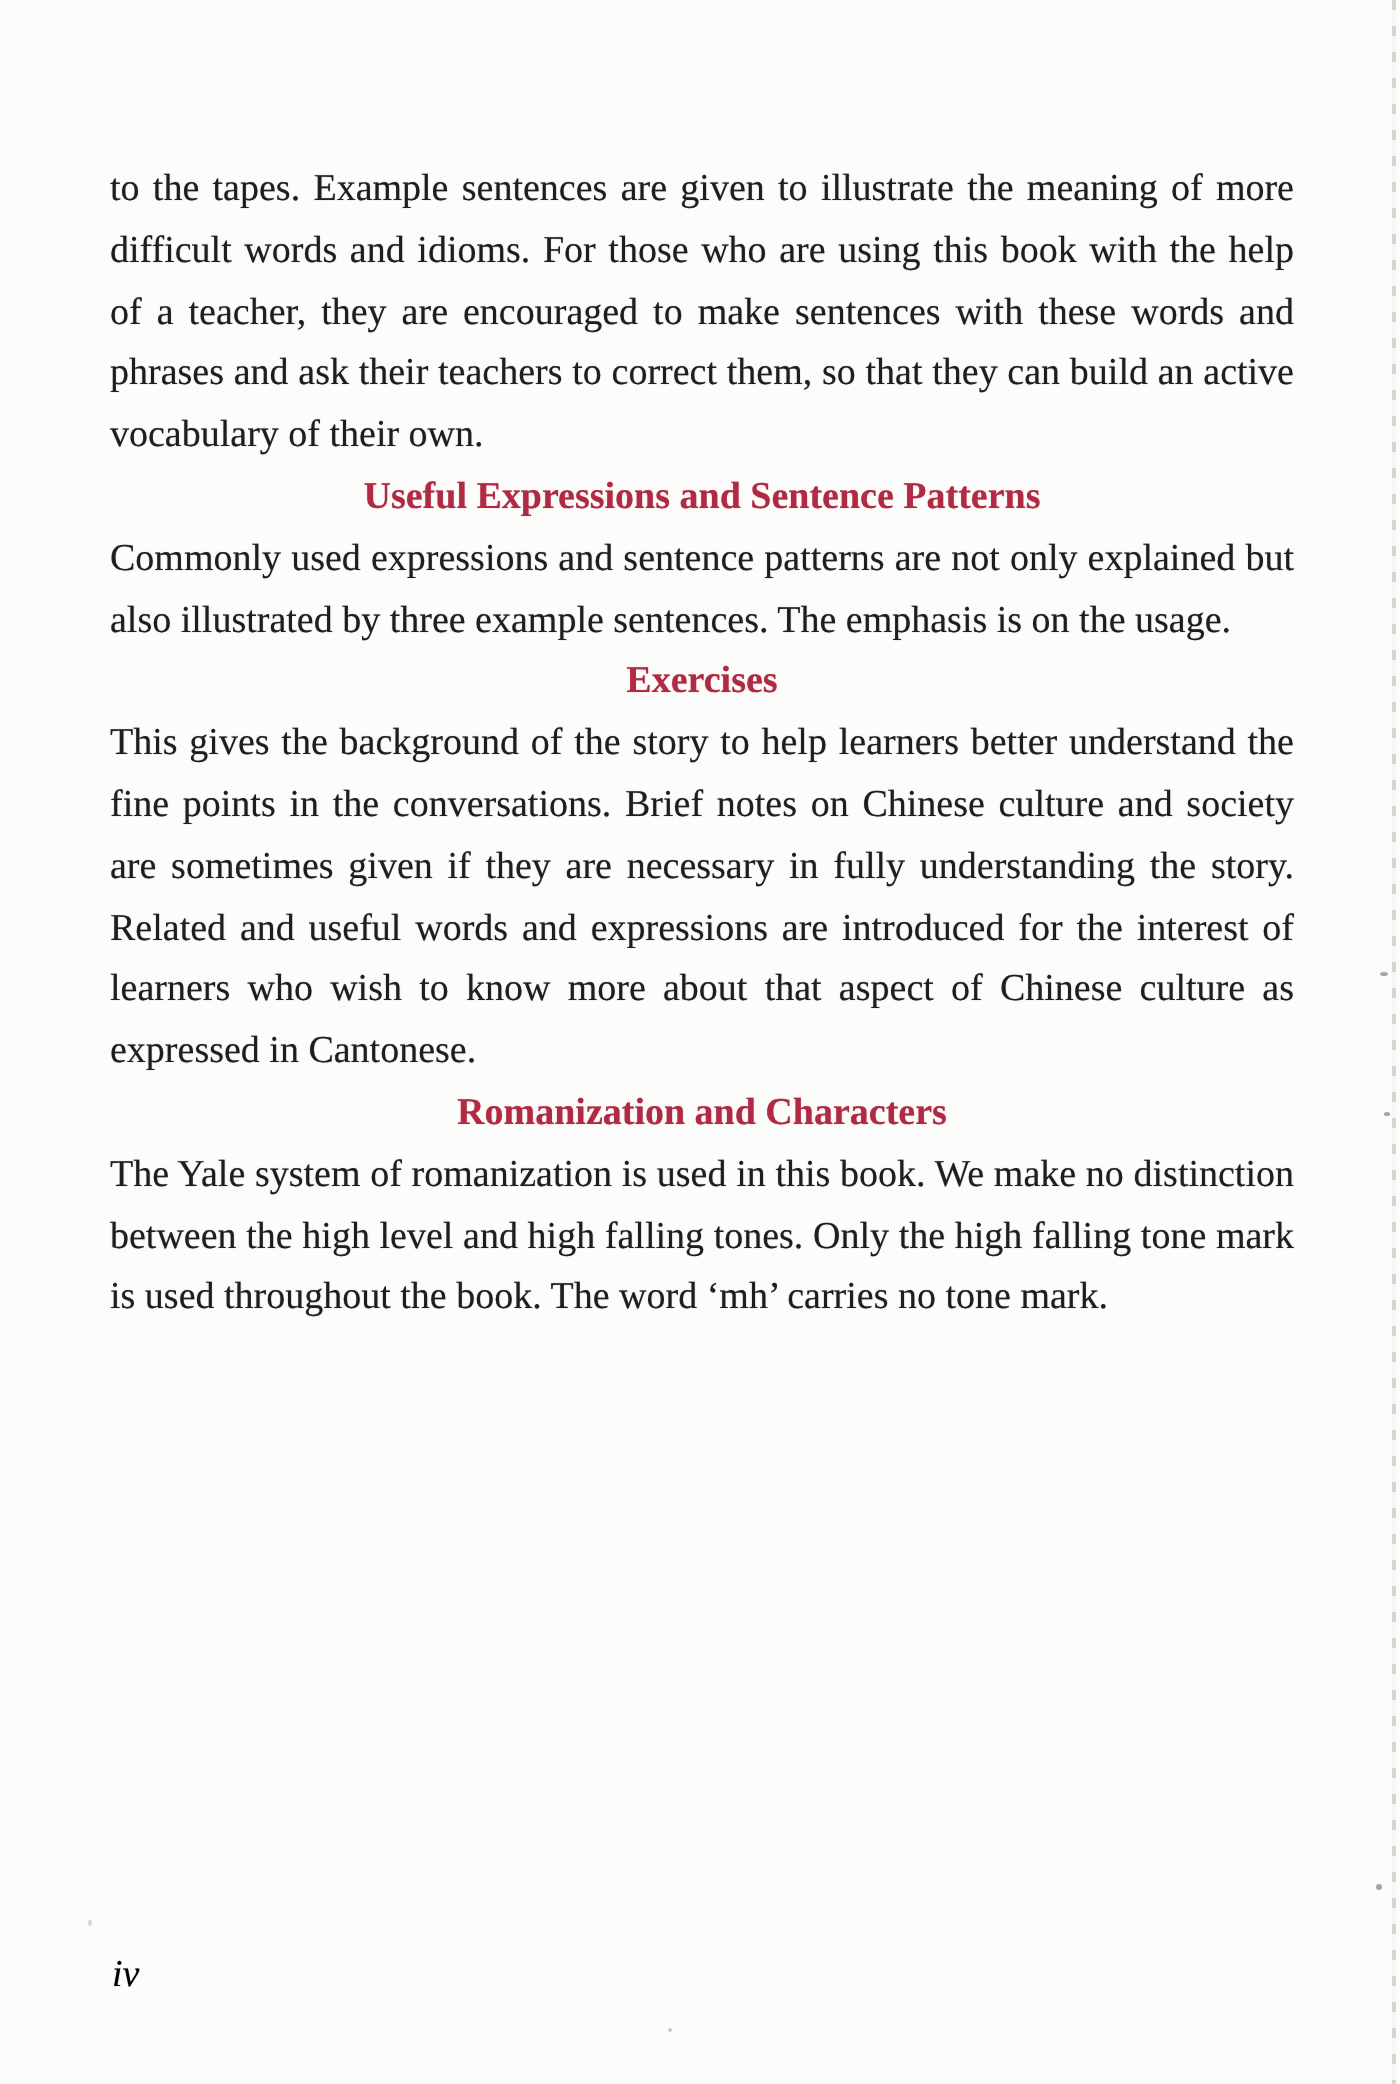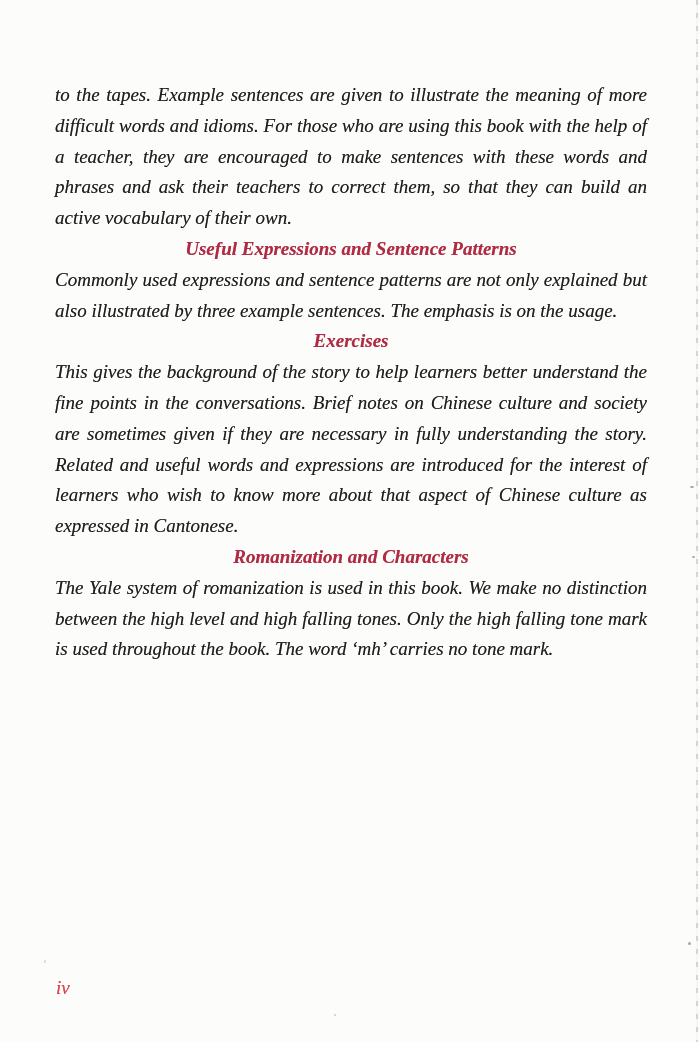--- a/index.html
+++ b/index.html
@@ -18,42 +18,41 @@
   .text-column {
     position: absolute;
     left: 55px;
     top: 80px;
     width: 592px;
     color: #1e1e1e;
     font-size: 19px;
     line-height: 30.8px;
     text-align: justify;
     text-shadow: 0 0 0.5px rgba(30,30,30,0.55);
-    font-style: italic;
   }
   .text-column p,
   .text-column h2 {
     margin: 0;
     padding: 0;
     font-size: 19px;
     line-height: 30.8px;
   }
   .red-heading {
     color: #b02a43;
     font-weight: 700;
     text-align: center;
     text-shadow: 0 0 0.5px rgba(176,42,67,0.55);
   }
   .page-number {
     position: absolute;
     left: 56px;
     top: 977px;
     font-size: 19px;
     font-style: italic;
-    color: #ef4444;
+    color: #000000;
     text-shadow: 0 0 0.5px rgba(30,30,30,0.5);
   }
   .scan-edge {
     position: absolute;
     right: 2px;
     top: 0;
     width: 2px;
     height: 100%;
     background: repeating-linear-gradient(
       180deg,

